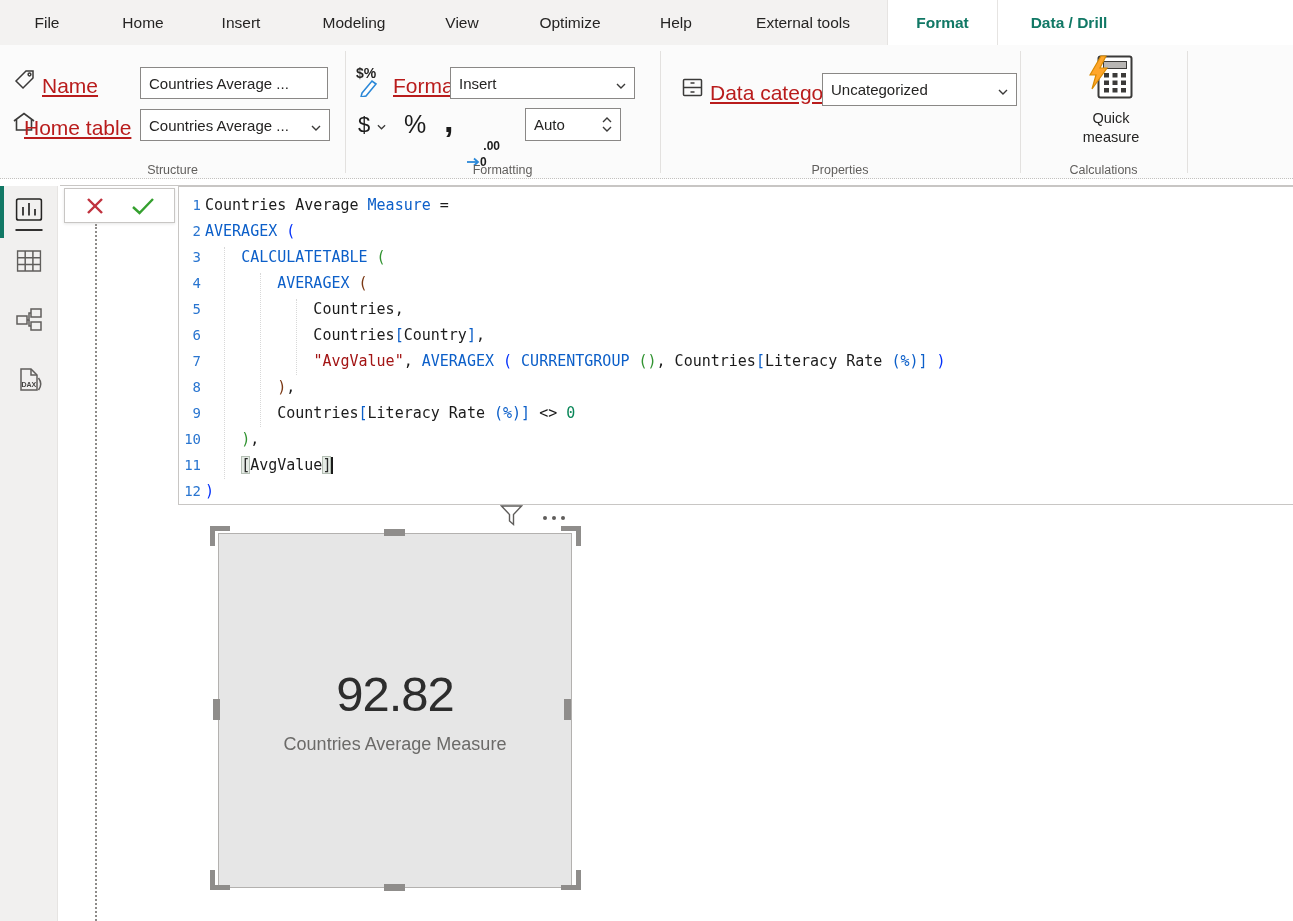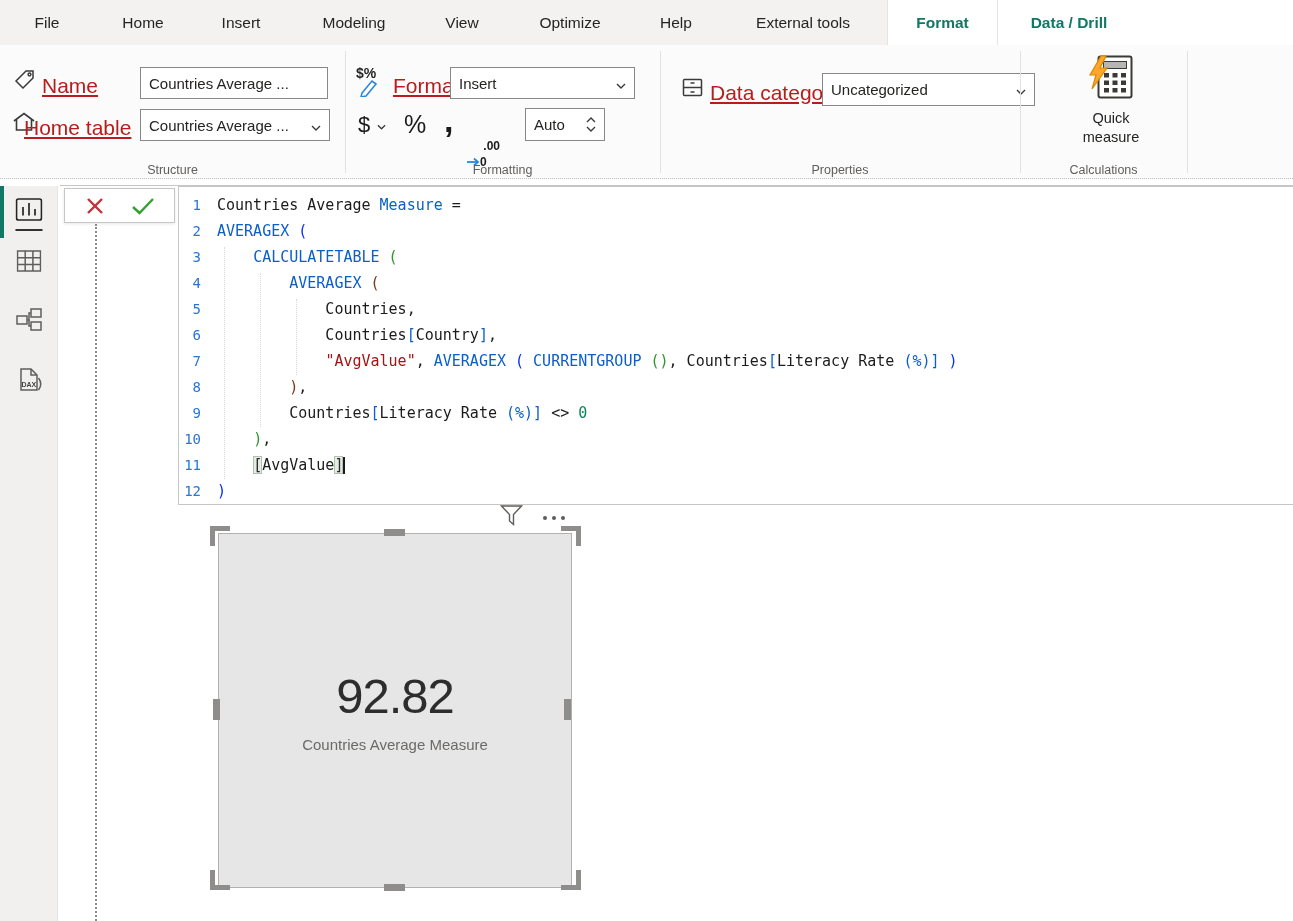--- a/index.html
+++ b/index.html
@@ -47,41 +47,41 @@
   .active-underline { border-bottom:2px solid #323130; padding-bottom:3px; }
   
   .xcheck { position:absolute; left:64px; top:188px; width:111px; height:35px; background:#fff;
             border:1px solid #c8c6c4; box-shadow:0 1px 3px rgba(0,0,0,.10);
             display:flex; align-items:center; justify-content:center; gap:26px; }
   .xcheck .btn { cursor:pointer; display:flex; }
   .editor { position:absolute; left:178px; top:186px; width:1115px; height:319px; background:#fff;
             border:1px solid #c8c6c4; border-right:none; padding-top:5px; overflow:hidden; }
   .code-line { display:flex; height:26px; line-height:26px; font-family:"DejaVu Sans Mono", monospace; font-size:15px; }
   .line-num { flex:0 0 26px; text-align:right; padding-right:4px; color:#2975d0; font-size:14px; }
-  .line-code { white-space:pre; margin-left:12px; color:#1b1b1b; }
+  .line-code { white-space:pre; color:#1b1b1b; }
   .tk-t { color:#1b1b1b; }
   .tk-k { color:#0c5fc9; }
   .tk-s { color:#a31515; }
   .tk-n { color:#098658; }
   .tk-c { color:#0c5fc9; }
   .tk-b1 { color:#0431fa; }
   .tk-b2 { color:#319331; }
   .tk-b3 { color:#7b3814; }
   .tk-hl { color:#2a2a2a; background:#e5ebe5; box-shadow:0 0 0 1px #b4bfb4 inset; }
   .tk-caret { display:inline-block; width:2px; height:17px; background:#1b1b1b; vertical-align:middle; }
   .guide { position:absolute; width:0; border-left:1px dotted #d8d8d8; }
   
   .page-guide { position:absolute; left:95px; top:224px; height:697px; width:0; border-left:2px dotted #8d8b89; }
   .vis-header { position:absolute; left:500px; top:504px; display:flex; align-items:center; gap:18px; }
   .dots { display:flex; gap:5px; align-items:center; cursor:pointer; padding:4px 2px; }
   .dots i { width:4px; height:4px; border-radius:50%; background:#5f5d5b; }
   .card { position:absolute; left:218px; top:533px; width:354px; height:355px; background:#e6e6e6;
           border:1px solid #b3b1af; display:flex; flex-direction:column; align-items:center; justify-content:center; gap:12px; }
   .card .value { font-size:49px; color:#2d2d2d; letter-spacing:-1px; }
-  .card .caption { font-size:15px; color:#6b6a68; }
+  .card .caption { font-size:18px; color:#6b6a68; }
   .h { position:absolute; background:#8f8d8b; }
   .h-corner { width:20px; height:20px; background:transparent; }
   .h-tl { border-top:5px solid #8f8d8b; border-left:5px solid #8f8d8b; }
   .h-tr { border-top:5px solid #8f8d8b; border-right:5px solid #8f8d8b; }
   .h-bl { border-bottom:5px solid #8f8d8b; border-left:5px solid #8f8d8b; }
   .h-br { border-bottom:5px solid #8f8d8b; border-right:5px solid #8f8d8b; }
 </style>
 </head>
 <body>
 
@@ -162,21 +162,21 @@
   <div class="iconbtn decicon" style="left:466px; top:64px">
     <span class="t">.00</span>
     <span class="b">
       <svg width="14" height="10" viewBox="0 0 14 10" fill="none" stroke="#2b88d8" stroke-width="1.8">
         <path d="M1 5 H11"></path>
           <path d="M8 1.5 L12 5 L8 8.5"></path>
       </svg>
       <span class="z">0</span>
     </span>
   </div>
-  <div class="field" style="left:525px; top:63px; width:80px; height:33px">
+  <div class="field" style="left:525px; top:63px; width:96px; height:33px">
     <span class="val">Auto</span>
     <span class="spincol">
       <svg width="10" height="6" viewBox="0 0 10 6" fill="none" stroke="#3b3a39" stroke-width="1.4">
           <path d="M1 5 L5 1 L9 5"></path>
         </svg>
       <svg width="10" height="6" viewBox="0 0 10 6" fill="none" stroke="#3b3a39" stroke-width="1.4">
           <path d="M1 1 L5 5 L9 1"></path>
         </svg>
     </span>
   </div>
@@ -185,21 +185,21 @@
 
   <span class="iconbtn" style="left:682px; top:33px">
     <svg width="21" height="19" viewBox="0 0 21 19" fill="none" stroke="#3b3a39" stroke-width="1.5">
       <rect x="1.5" y="1.5" width="18" height="16" rx="1"></rect>
       <path d="M1.5 9.5 H19.5"></path>
       <path d="M8.5 5 H12.5"></path>
         <path d="M8.5 14 H12.5"></path>
     </svg>
   </span>
   <span class="rlabel" style="position:absolute; left:710px; top:36px">Data category</span>
-  <div class="field" style="left:822px; top:28px; width:213px; height:33px">
+  <div class="field" style="left:822px; top:28px; width:195px; height:33px">
     <span class="val">Uncategorized</span>
     <span class="chev">
       <svg width="10" height="6" viewBox="0 0 10 6" fill="none" stroke="#3b3a39" stroke-width="1.4">
           <path d="M1 1 L5 5 L9 1"></path>
         </svg>
     </span>
   </div>
   <div class="group-label" style="left:660px; width:360px">Properties</div>
   <div class="gsep" style="left:1020px"></div>
 

